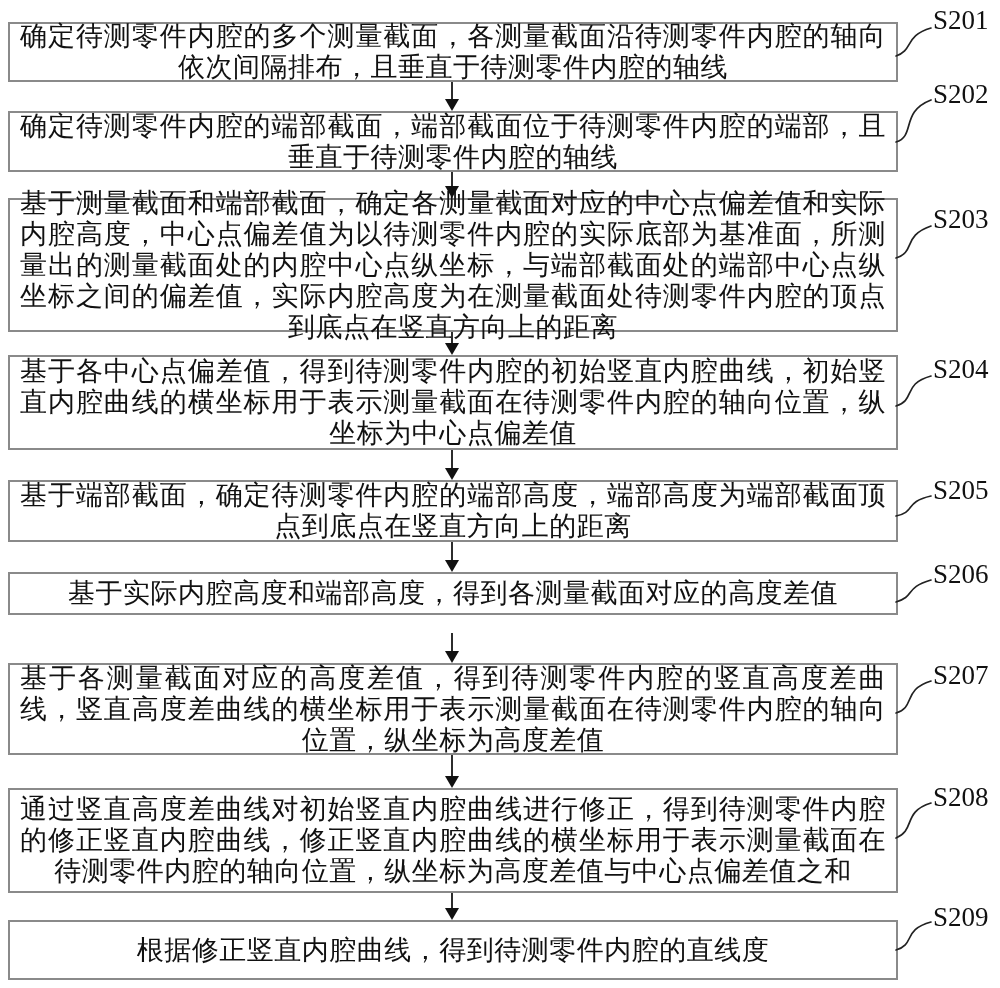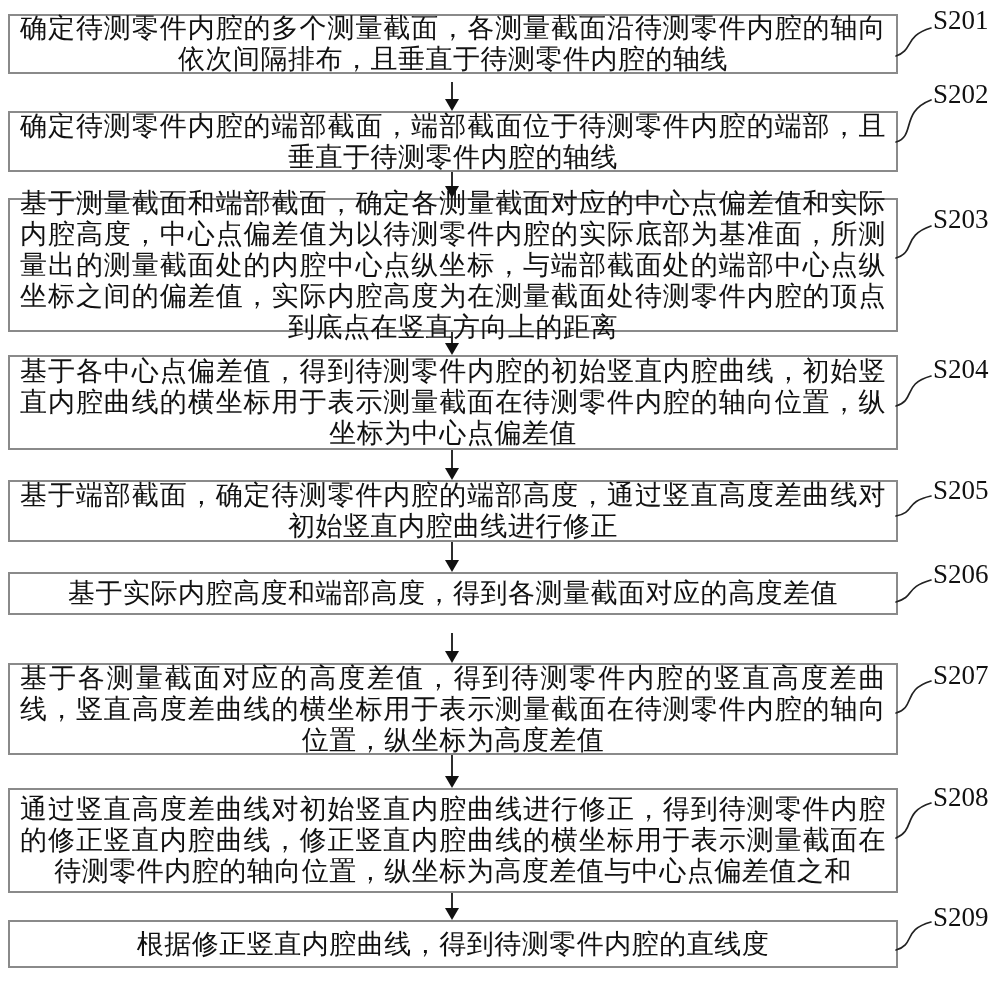--- a/index.html
+++ b/index.html
@@ -31,29 +31,29 @@
   }
   .box-text {
     width: 100%;
     font-size: 27px;
     line-height: 31px;
     text-align: justify;
     text-align-last: center;
     letter-spacing: 0.5px;
   }
 
-  .pos1 { top: 14px;  height: 60px;  }
+  .pos1 { top: 22px;  height: 60px;  }
   .pos2 { top: 111px; height: 61px;  }
   .pos3 { top: 198px; height: 134px; }
   .pos4 { top: 355px; height: 95px;  }
   .pos5 { top: 480px; height: 62px;  }
   .pos6 { top: 572px; height: 43px;  }
   .pos7 { top: 663px; height: 92px;  }
   .pos8 { top: 788px; height: 105px; }
-  .pos9 { top: 920px; height: 48px;  }
+  .pos9 { top: 920px; height: 60px;  }
 
   
   .step-label {
     position: absolute;
     left: 933px;
     width: 60px;
     font-size: 27px;
     line-height: 27px;
     color: #111111;
     text-align: left;
@@ -126,21 +126,21 @@
   <div class="box pos2">
     <div class="box-text">确定待测零件内腔的端部截面，端部截面位于待测零件内腔的端部，且垂直于待测零件内腔的轴线</div>
   </div>
   <div class="box pos3">
     <div class="box-text">基于测量截面和端部截面，确定各测量截面对应的中心点偏差值和实际内腔高度，中心点偏差值为以待测零件内腔的实际底部为基准面，所测量出的测量截面处的内腔中心点纵坐标，与端部截面处的端部中心点纵坐标之间的偏差值，实际内腔高度为在测量截面处待测零件内腔的顶点到底点在竖直方向上的距离</div>
   </div>
   <div class="box pos4">
     <div class="box-text">基于各中心点偏差值，得到待测零件内腔的初始竖直内腔曲线，初始竖直内腔曲线的横坐标用于表示测量截面在待测零件内腔的轴向位置，纵坐标为中心点偏差值</div>
   </div>
   <div class="box pos5">
-    <div class="box-text">基于端部截面，确定待测零件内腔的端部高度，通过竖直高度差曲线对初始竖直内腔曲线进行修正</div>
+    <div class="box-text">基于端部截面，确定待测零件内腔的端部高度，端部高度为端部截面顶点到底点在竖直方向上的距离</div>
   </div>
   <div class="box pos6">
     <div class="box-text">基于实际内腔高度和端部高度，得到各测量截面对应的高度差值</div>
   </div>
   <div class="box pos8">
     <div class="box-text">通过竖直高度差曲线对初始竖直内腔曲线进行修正，得到待测零件内腔的修正竖直内腔曲线，修正竖直内腔曲线的横坐标用于表示测量截面在待测零件内腔的轴向位置，纵坐标为高度差值与中心点偏差值之和</div>
   </div>
   <div class="box pos7">
     <div class="box-text">基于各测量截面对应的高度差值，得到待测零件内腔的竖直高度差曲线，竖直高度差曲线的横坐标用于表示测量截面在待测零件内腔的轴向位置，纵坐标为高度差值</div>
   </div>

